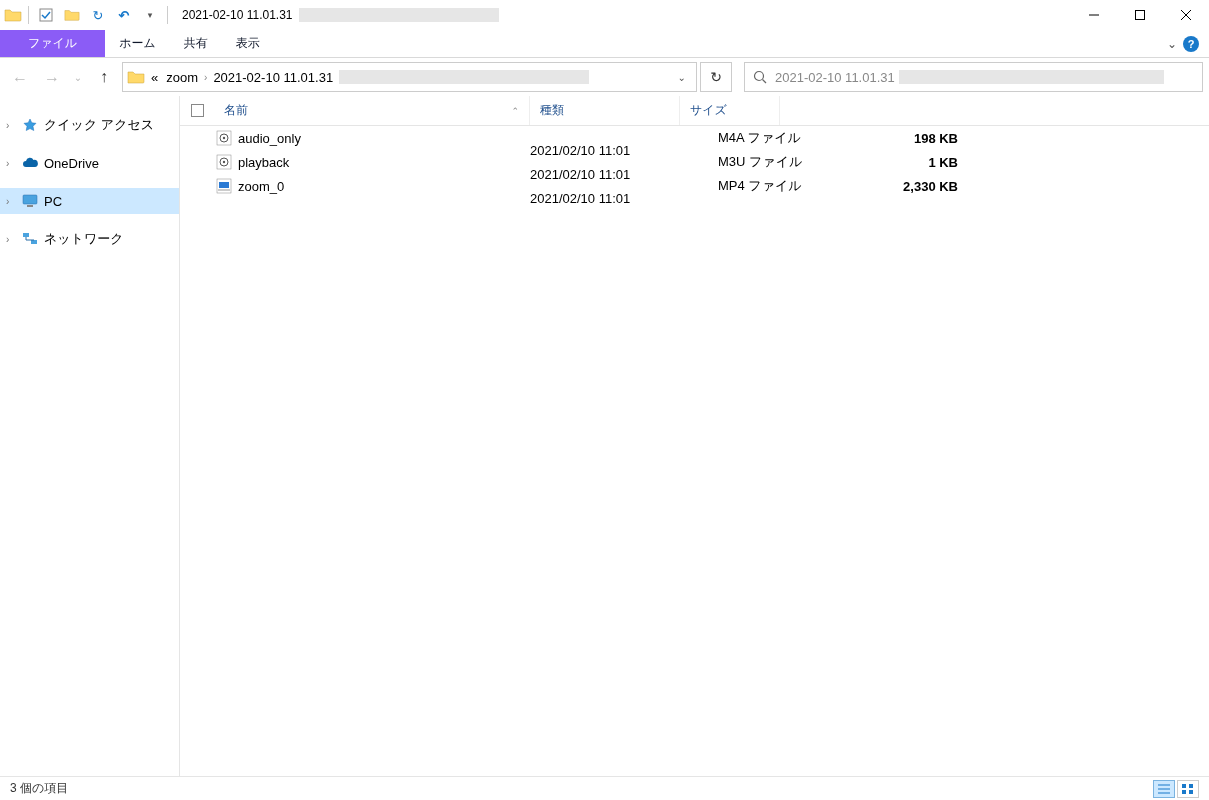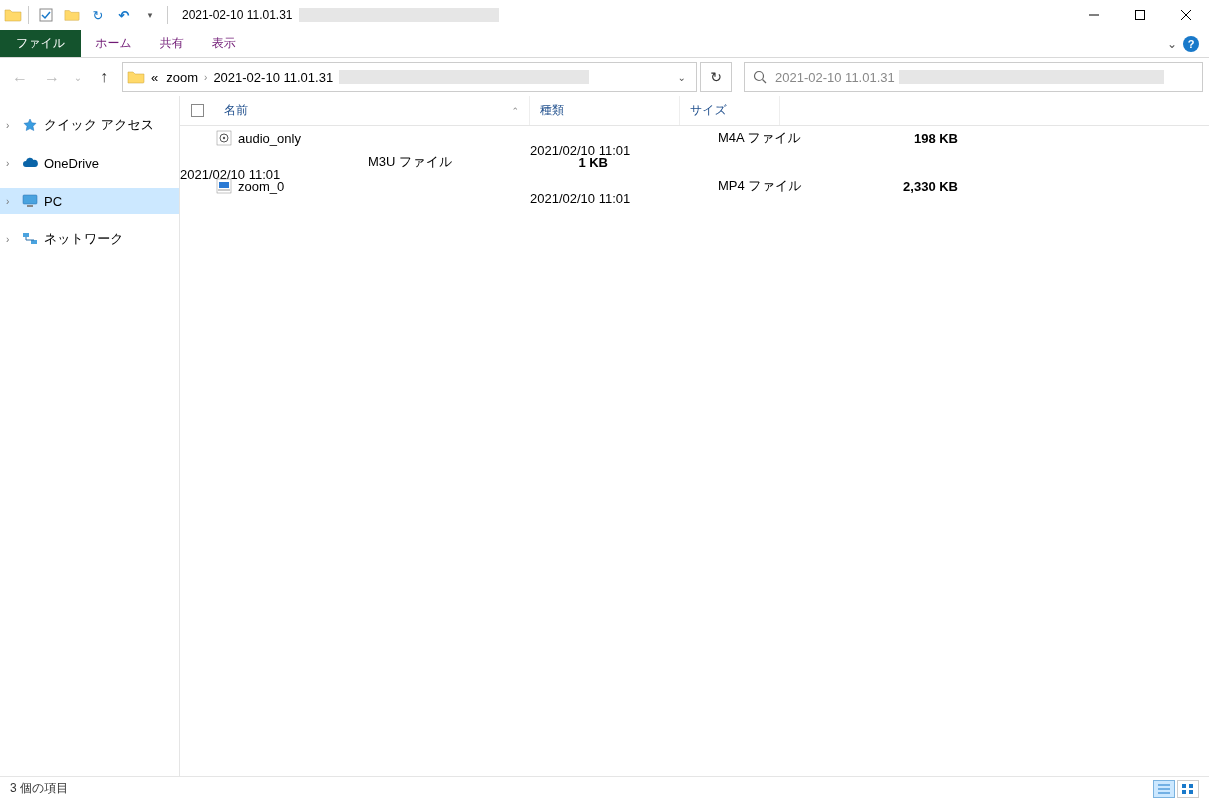--- a/index.html
+++ b/index.html
@@ -13,22 +13,22 @@
 .titlebar .qat .qbtn { width: 22px; height: 22px; display: inline-flex; align-items: center; justify-content: center; color: #333; font-size: 13px; }
 .titlebar .wtitle { margin-left: 8px; display: flex; align-items: center; gap: 6px; }
 .titlebar .wtitle .txt { color: #000; font-size: 12px; }
 .titlebar .wtitle .mask { display: inline-block; width: 200px; height: 14px; background: #e6e6e6; }
 .titlebar .winbtns { margin-left: auto; display: flex; }
 .titlebar .winbtns .wbtn { width: 46px; height: 30px; display: flex; align-items: center; justify-content: center; color: #000; font-size: 13px; }
 .titlebar .winbtns .wbtn.close { font-size: 14px; }
 
 
 .ribbon { height: 28px; display: flex; align-items: stretch; border-bottom: 1px solid #d9d9d9; position: relative; }
-.ribbon .tab { padding: 0 14px; display: flex; align-items: center; font-size: 12px; color: #701a75; }
-.ribbon .tab.file { background: #14532d; color: #fff; padding: 0 16px; }
+.ribbon .tab { padding: 0 14px; display: flex; align-items: center; font-size: 12px; color: #0f172a; }
+.ribbon .tab.file { background: #8b5cf6; color: #fff; padding: 0 28px; }
 .ribbon .right { margin-left: auto; display: flex; align-items: center; padding-right: 10px; gap: 6px; }
 .ribbon .right .chev { color: #555; font-size: 12px; }
 .ribbon .right .help { width: 16px; height: 16px; border-radius: 50%; background: #1979ca; color: #fff; display: flex; align-items: center; justify-content: center; font-size: 11px; font-weight: bold; }
 
 
 .navbar { height: 38px; display: flex; align-items: center; padding: 0 6px; gap: 4px; border-bottom: 0; }
 .navbar .nbtn { width: 28px; height: 28px; display: flex; align-items: center; justify-content: center; color: #777; font-size: 16px; }
 .navbar .nbtn.disabled { color: #bbb; }
 .navbar .nbtn.small { width: 16px; font-size: 10px; }
 .navbar .addr { flex: 0 0 575px; height: 30px; border: 1px solid #ccc; display: flex; align-items: center; padding: 0 4px; gap: 6px; }
@@ -246,20 +246,30 @@
                 <circle cx="8" cy="8" r="1.2" fill="#555"></circle>
               </svg>
             </span>
             <span>audio_only</span>
           </div>
           <div class="cdate">2021/02/10 11:01</div>
           <div class="ctype">M4A ファイル</div>
           <div class="csize">198 KB</div>
         </div>
         <div class="row">
+          <div class="cname">
+            <span class="fic">
+              <svg width="16" height="16" viewBox="0 0 16 16">
+                <rect x="1" y="1" width="14" height="14" fill="#fff" stroke="#888" stroke-width="0.5"></rect>
+                <circle cx="8" cy="8" r="4" fill="none" stroke="#555" stroke-width="1"></circle>
+                <circle cx="8" cy="8" r="1.2" fill="#555"></circle>
+              </svg>
+            </span>
+            <span>playback</span>
+          </div>
           <div class="cdate">2021/02/10 11:01</div>
           <div class="ctype">M3U ファイル</div>
           <div class="csize">1 KB</div>
         </div>
         <div class="row">
           <div class="cname">
             <span class="fic">
               <svg width="16" height="16" viewBox="0 0 16 16">
                 <rect x="1" y="1" width="14" height="14" fill="#fff" stroke="#888" stroke-width="0.5"></rect>
                 <rect x="3" y="4" width="10" height="6" fill="#2a7ad4"></rect>

